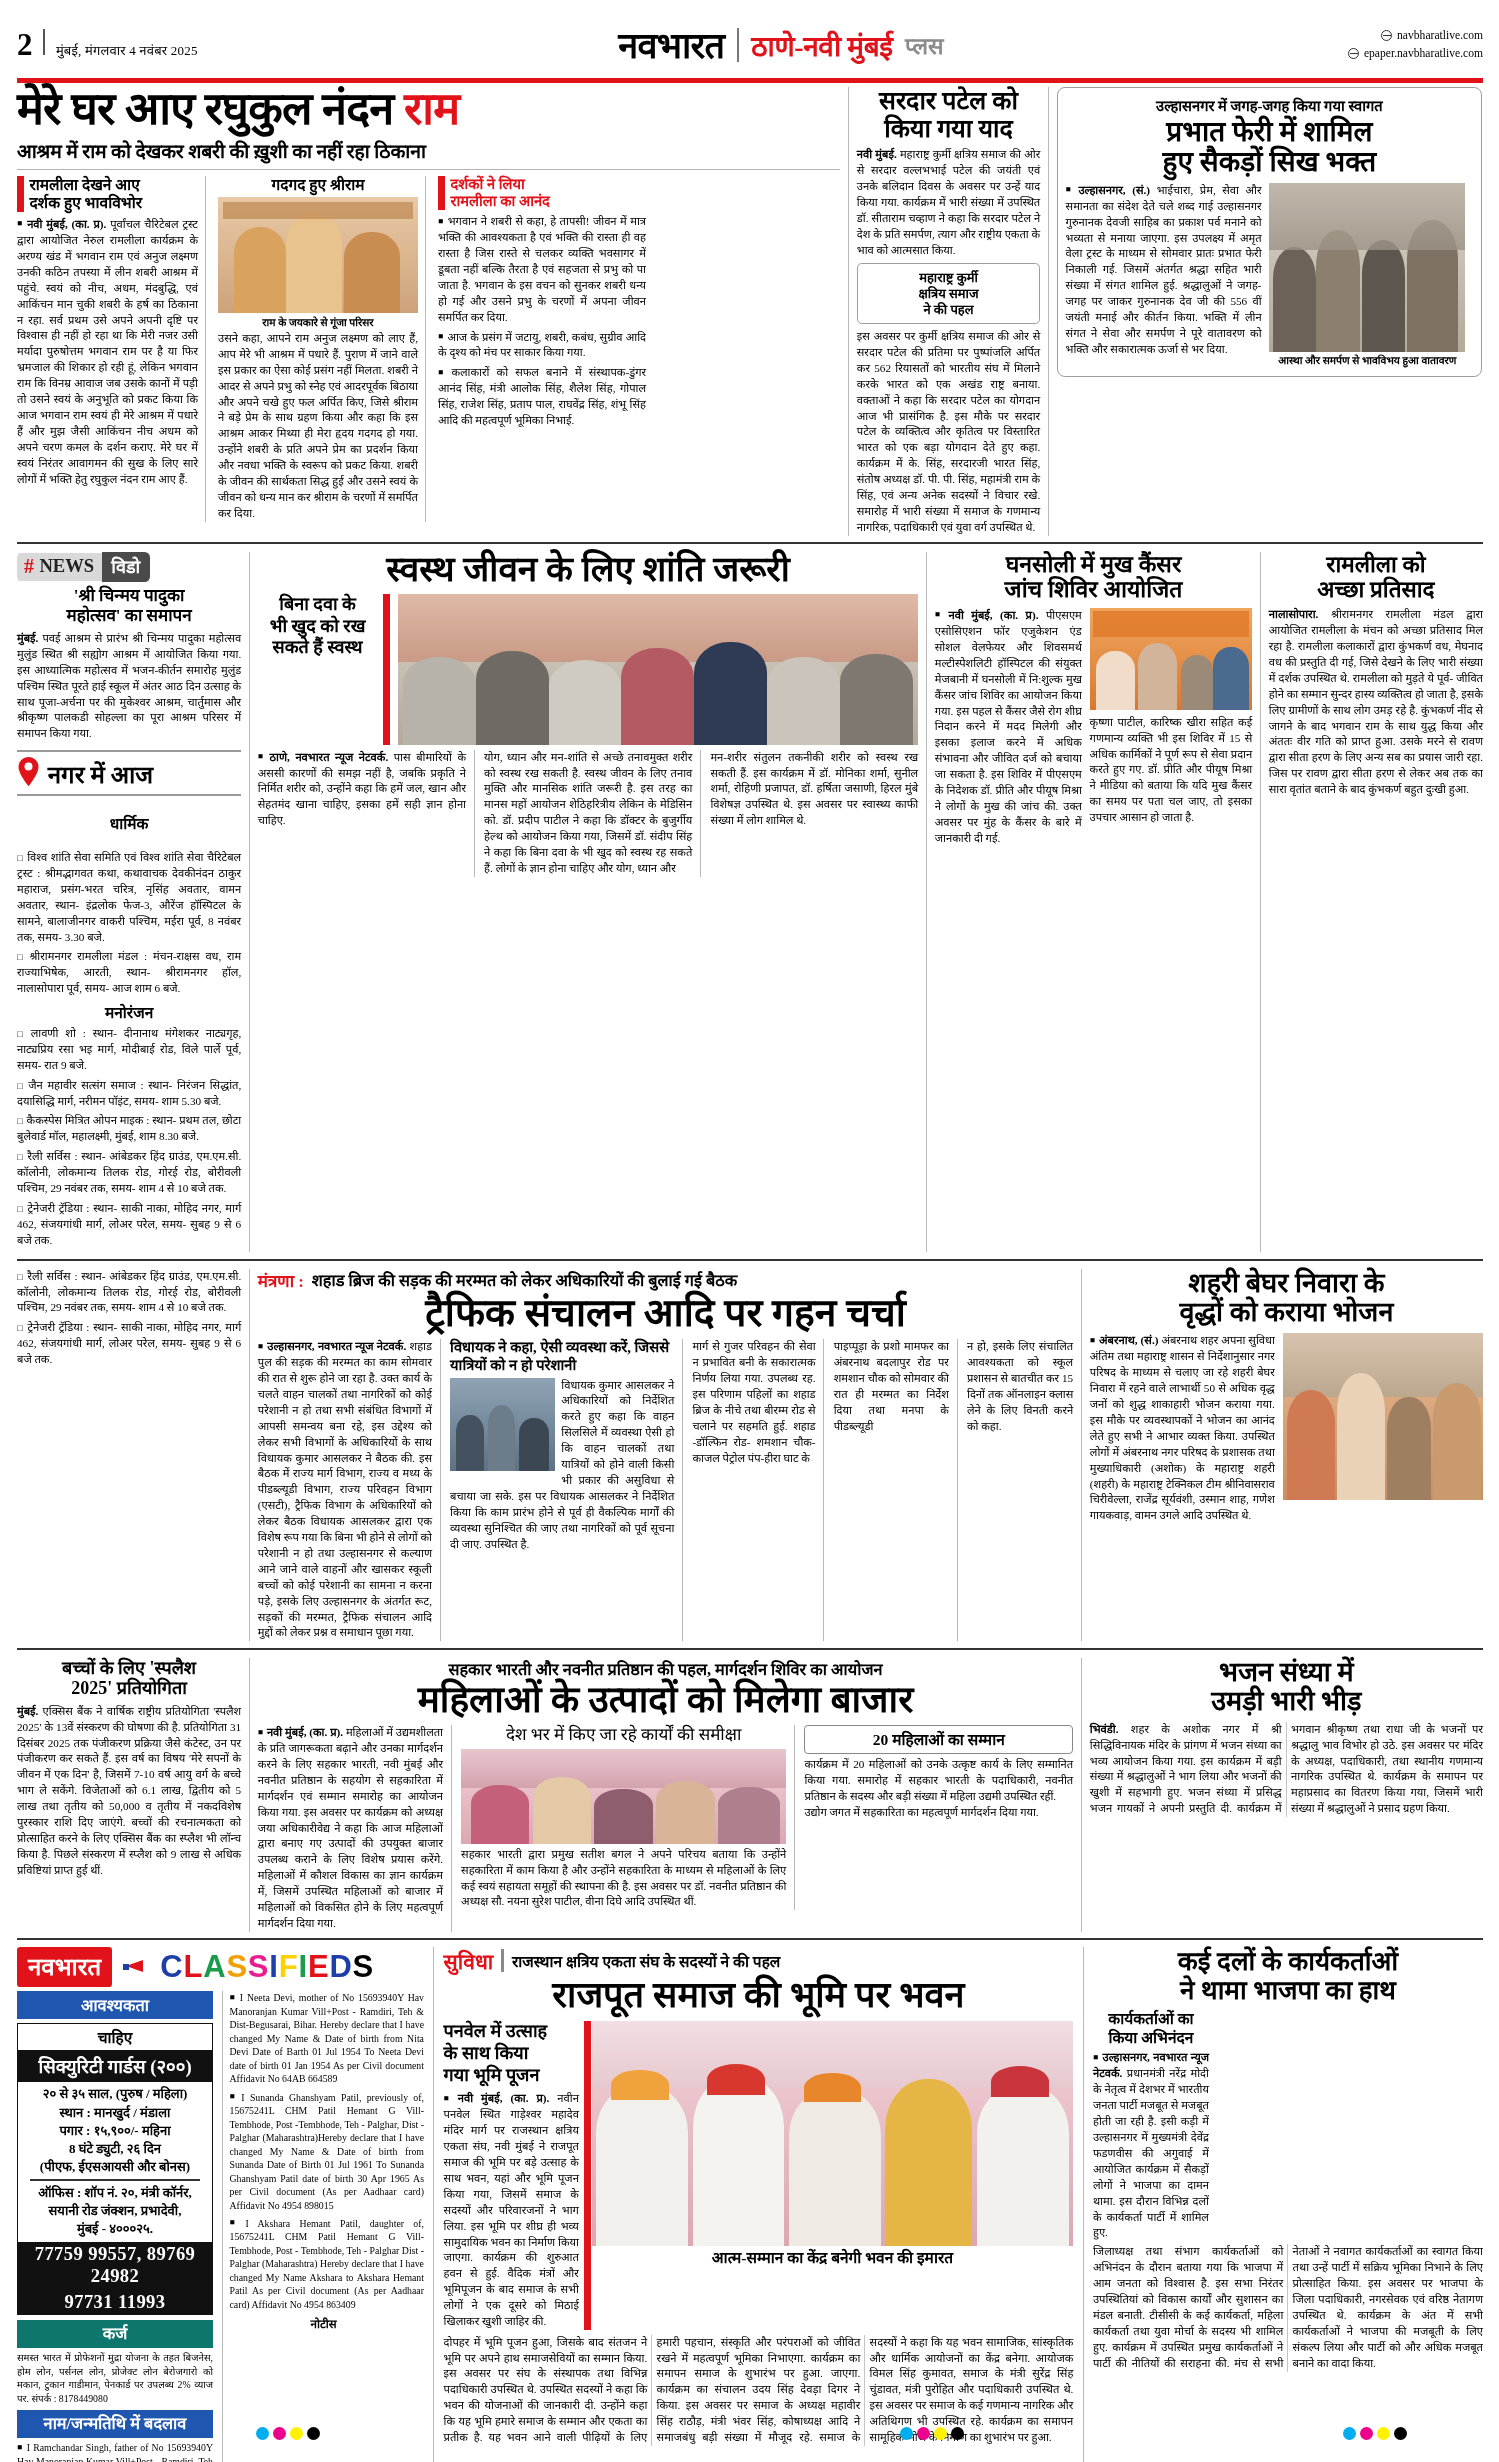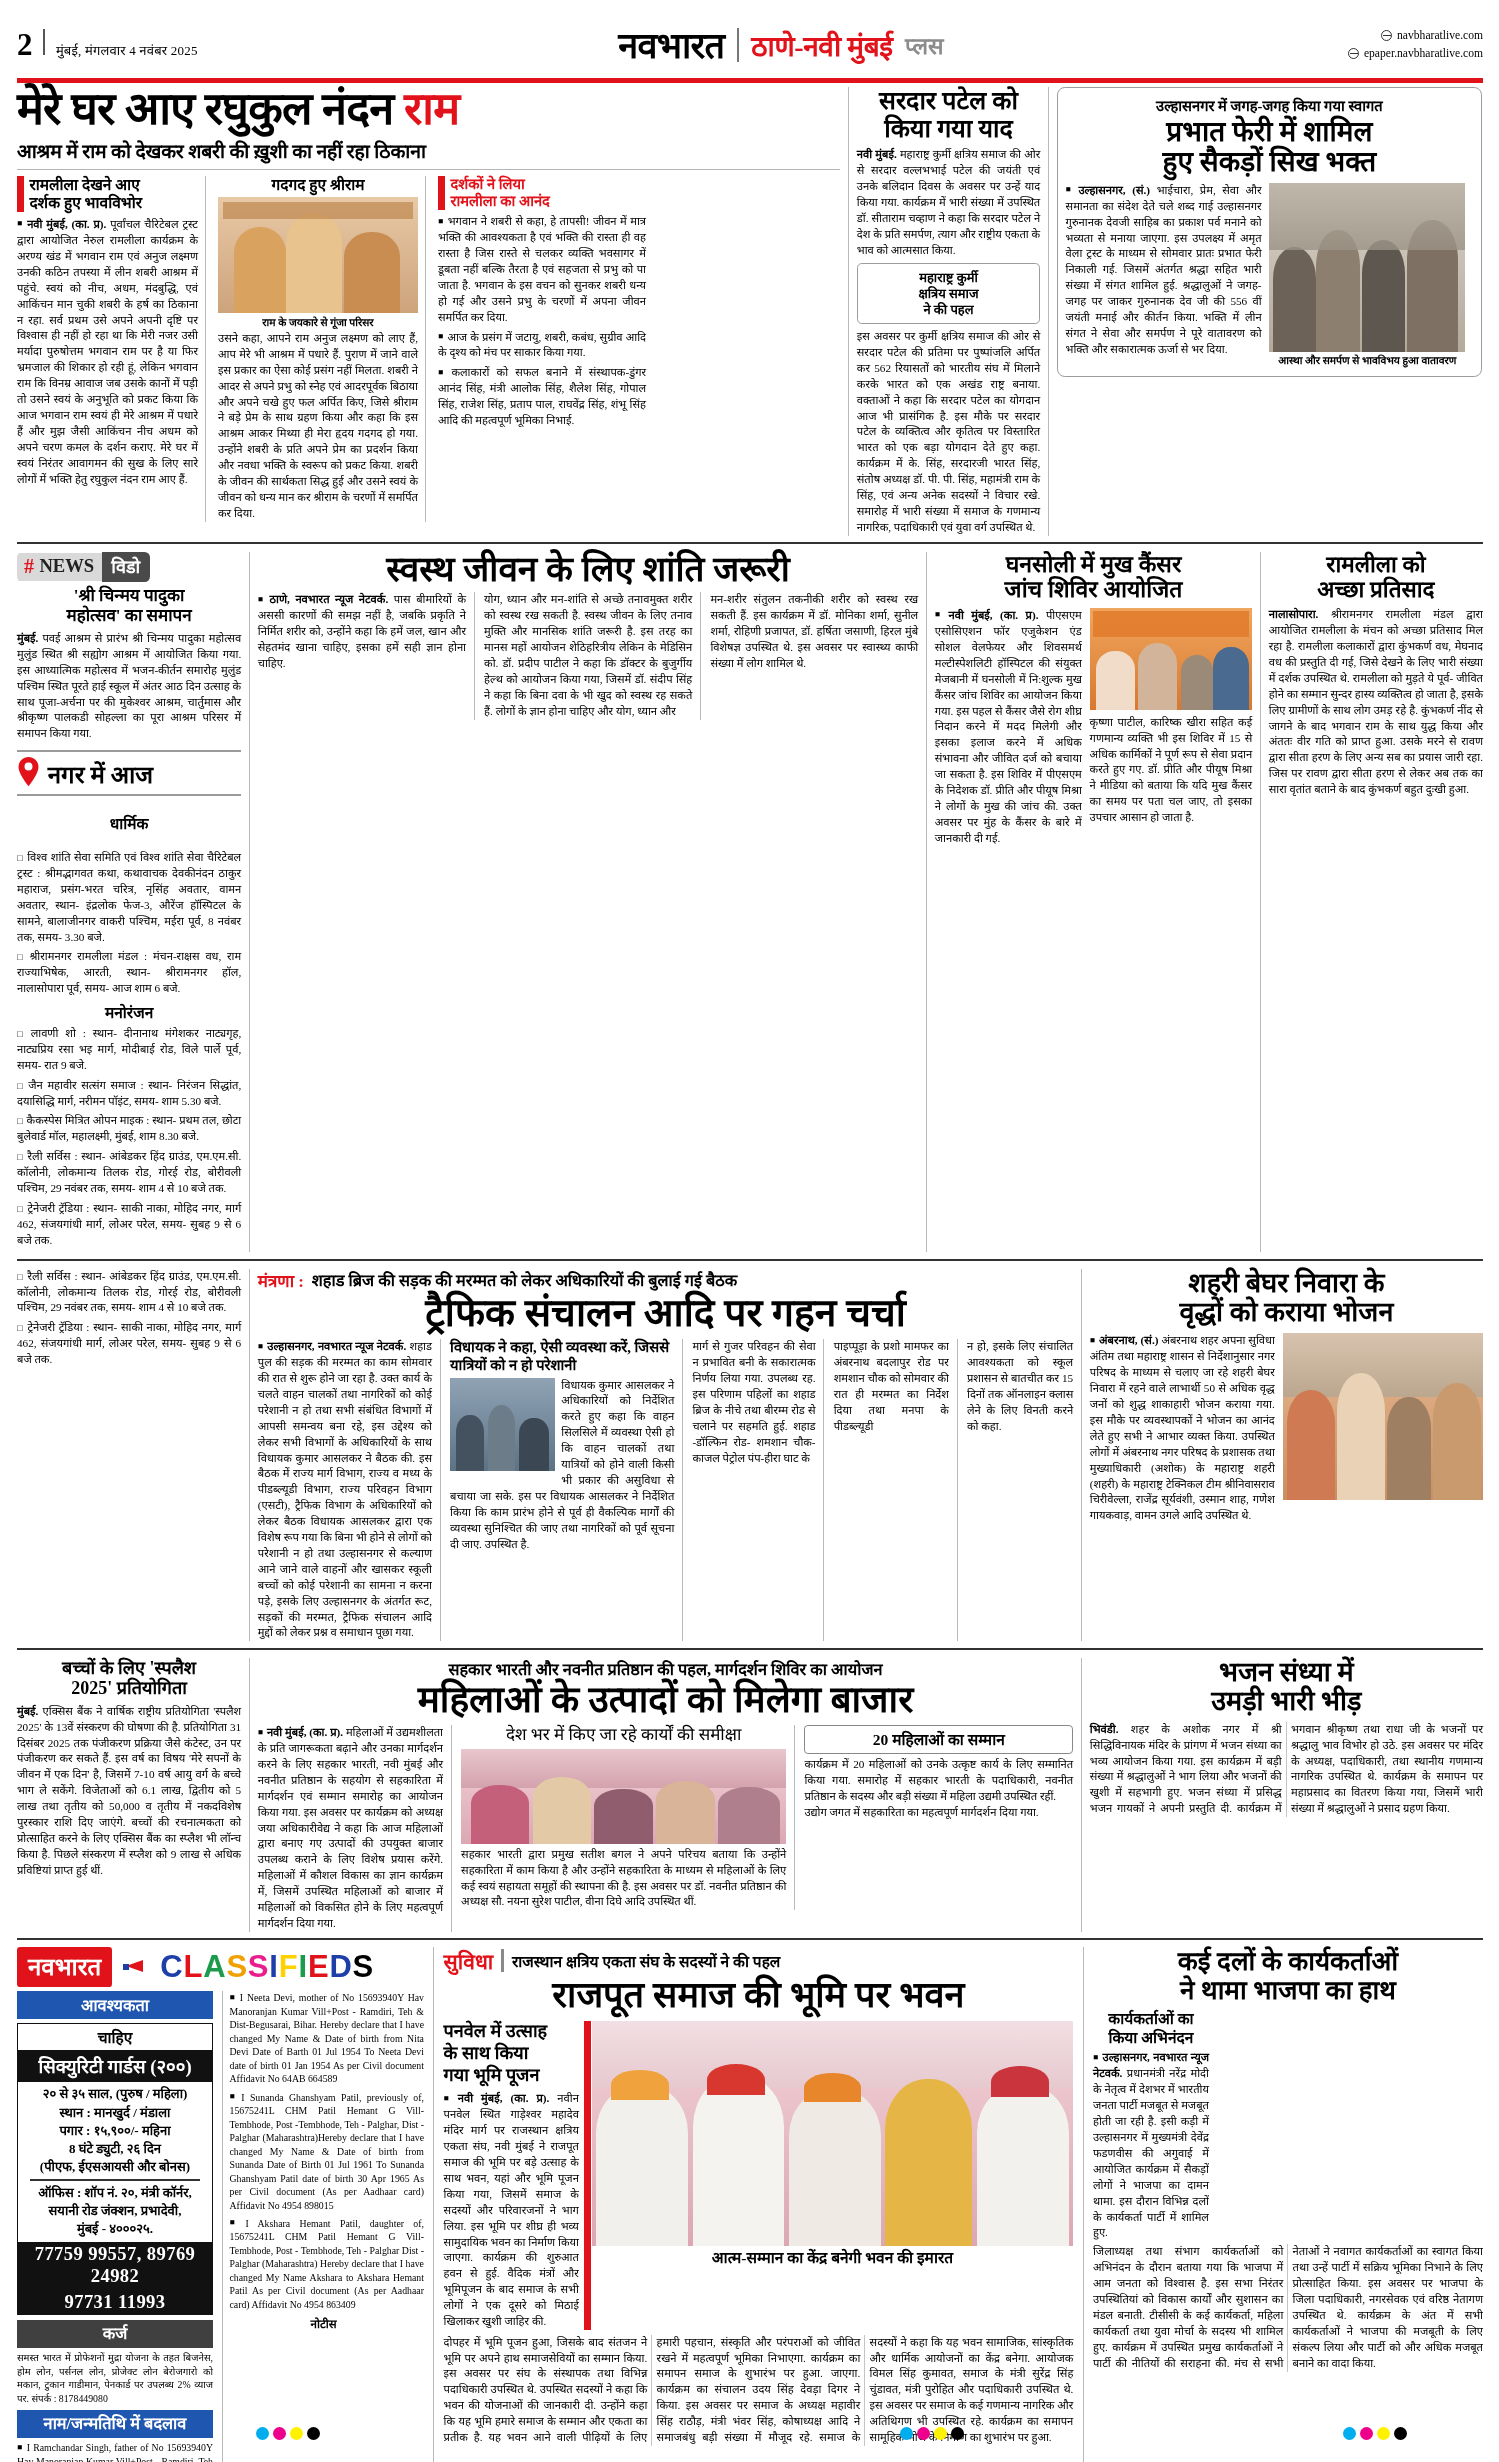--- a/index.html
+++ b/index.html
@@ -306,20 +306,44 @@
         <p class="hsq">लावणी शो : स्थान- दीनानाथ मंगेशकर नाट्यगृह, नाट्यप्रिय रसा भइ मार्ग, मोदीबाई रोड, विले पार्ले पूर्व, समय- रात 9 बजे.</p>
         <p class="hsq">जैन महावीर सत्संग समाज : स्थान- निरंजन सिद्धांत, दयासिद्धि मार्ग, नरीमन पॉइंट, समय- शाम 5.30 बजे.</p>
         <p class="hsq">कैकस्पेस मित्रित ओपन माइक : स्थान- प्रथम तल, छोटा बुलेवार्ड मॉल, महालक्ष्मी, मुंबई, शाम 8.30 बजे.</p>
         <p class="hsq">रैली सर्विस : स्थान- आंबेडकर हिंद ग्राउंड, एम.एम.सी. कॉलोनी, लोकमान्य तिलक रोड, गोरई रोड, बोरीवली पश्चिम, 29 नवंबर तक, समय- शाम 4 से 10 बजे तक.</p>
         <p class="hsq">ट्रेनेजरी ट्रॅडिया : स्थान- साकी नाका, मोहिद नगर, मार्ग 462, संजयगांधी मार्ग, लोअर परेल, समय- सुबह 9 से 6 बजे तक.</p>
       </div>
     </div>
 
     <div class="b2-b col-rule-r">
       <div style="font-size:35px;font-weight:bold;text-align:center;line-height:1.02">स्वस्थ जीवन के लिए शांति जरूरी</div>
+      <div style="display:flex;gap:7.8px;margin-top:6.2px">
+        <div style="width:132px;display:flex;gap:5.4px;align-items:stretch">
+          <div style="flex:1">
+            <div style="font-size:18px;font-weight:bold;text-align:center;line-height:1.2">बिना दवा के</div>
+            <div style="font-size:18px;font-weight:bold;text-align:center;line-height:1.2">भी खुद को रख</div>
+            <div style="font-size:18px;font-weight:bold;text-align:center;line-height:1.2">सकते हैं स्वस्थ</div>
+          </div>
+          <div class="redbar"></div>
+        </div>
+        <div style="flex:1">
+          <div class="photo ph-indoor" style="height:151px">
+            <div class="figs">
+              <div style="position:absolute;top:0;left:0;right:0;height:45%;background:linear-gradient(#e0b9a8,#c99a86)"></div>
+              <div class="fg" style="left:1%;width:14%;height:58%;background:#b7b2aa"></div>
+              <div class="fg" style="left:15%;width:14%;height:62%;background:#6f6a63"></div>
+              <div class="fg" style="left:29%;width:14%;height:56%;background:#cfcac2"></div>
+              <div class="fg" style="left:43%;width:14%;height:64%;background:#b45a63"></div>
+              <div class="fg" style="left:57%;width:14%;height:68%;background:#2f3a55"></div>
+              <div class="fg" style="left:71%;width:14%;height:58%;background:#cac4bb"></div>
+              <div class="fg" style="left:85%;width:14%;height:60%;background:#7e7870"></div>
+            </div>
+          </div>
+        </div>
+      </div>
       <div class="body-txt mt6" style="display:flex;gap:9.3px">
         <div style="width:217px;padding-right:7.8px" class="col-rule-r">
           <span class="sq dateline">ठाणे, नवभारत न्यूज नेटवर्क.</span>
           <span>पास बीमारियों के अससी कारणों की समझ नहीं है, जबकि प्रकृति ने निर्मित शरीर को, उन्होंने कहा कि हमें जल, खान और सेहतमंद खाना चाहिए, इसका हमें सही ज्ञान होना चाहिए.</span>
         </div>
         <div style="width:217px;padding-right:7.8px" class="col-rule-r">
           <span>योग, ध्यान और मन-शांति से अच्छे तनावमुक्त शरीर को स्वस्थ रख सकती है. स्वस्थ जीवन के लिए तनाव मुक्ति और मानसिक शांति जरूरी है. इस तरह का मानस महों आयोजन शेठिहरित्रीय लेकिन के मेडिसिन को. डॉ. प्रदीप पाटील ने कहा कि डॉक्टर के बुजुर्गीय हेल्थ को आयोजन किया गया, जिसमें डॉ. संदीप सिंह ने कहा कि बिना दवा के भी खुद को स्वस्थ रह सकते हैं. लोगों के ज्ञान होना चाहिए और योग, ध्यान और</span>
         </div>
         <div style="flex:1">
           <span>मन-शरीर संतुलन तकनीकी शरीर को स्वस्थ रख सकती हैं. इस कार्यक्रम में डॉ. मोनिका शर्मा, सुनील शर्मा, रोहिणी प्रजापत, डॉ. हर्षिता जसाणी, हिरल मुंबे विशेषज्ञ उपस्थित थे. इस अवसर पर स्वास्थ्य काफी संख्या में लोग शामिल थे.</span>
@@ -501,21 +525,21 @@
               <div class="ad-line">8 घंटे ड्युटी, २६ दिन</div>
               <div class="ad-line">(पीएफ, ईएसआयसी और बोनस)</div>
               <div class="hr-thin" style="margin:3.1px 9.3px;background:#333;height:1.6px"></div>
               <div class="ad-line">ऑफिस : शॉप नं. २०, मंत्री कॉर्नर,</div>
               <div class="ad-line">सयानी रोड जंक्शन, प्रभादेवी,</div>
               <div class="ad-line">मुंबई - ४०००२५.</div>
             </div>
             <div class="ad-phone">77759 99557, 89769 24982</div>
             <div class="ad-phone">97731 11993</div>
           </div>
-          <div class="blue-bar mt6" style="background:#404040">कर्ज</div>
+          <div class="blue-bar mt6" style="background:#0f766e">कर्ज</div>
           <div class="tiny mt4">समस्त भारत में प्रोफेशनों मुद्रा योजना के तहत बिजनेस, होम लोन, पर्सनल लोन, प्रोजेक्ट लोन बेरोजगारो को मकान, टुकान गाडीमान, पेनकार्ड पर उपलब्ध 2% व्याज पर. संपर्क : 8178449080</div>
           <div class="blue-bar mt6">नाम/जन्मतिथि में बदलाव</div>
           <div class="tiny mt4 sq">I Ramchandar Singh, father of No 15693940Y Hav Manoranjan Kumar Vill+Post - Ramdiri, Teh &amp; Dist-Begusarai, Bihar Hereby declare that I have changed My Name &amp; Date of birth from Ramchandra Singh Date of Barth 01 Jul 1954 To Ramchandar Singh date of birth 21 Mar 1950 As per Govt document Affidavit No 64AB 664585</div>
         </div>
         <div style="flex:1" class="col-rule-l">
           <div class="tiny sq" style="padding-left:6.2px">I Neeta Devi, mother of No 15693940Y Hav Manoranjan Kumar Vill+Post - Ramdiri, Teh &amp; Dist-Begusarai, Bihar. Hereby declare that I have changed My Name &amp; Date of birth from Nita Devi Date of Barth 01 Jul 1954 To Neeta Devi date of birth 01 Jan 1954 As per Civil document Affidavit No 64AB 664589</div>
           <div class="tiny sq mt6" style="padding-left:6.2px">I Sunanda Ghanshyam Patil, previously of, 15675241L CHM Patil Hemant G Vill- Tembhode, Post -Tembhode, Teh - Palghar, Dist - Palghar (Maharashtra)Hereby declare that I have changed My Name &amp; Date of birth from Sunanda Date of Birth 01 Jul 1961 To Sunanda Ghanshyam Patil date of birth 30 Apr 1965 As per Civil document (As per Aadhaar card) Affidavit No 4954 898015</div>
           <div class="tiny sq mt6" style="padding-left:6.2px">I Akshara Hemant Patil, daughter of, 15675241L CHM Patil Hemant G Vill- Tembhode, Post - Tembhode, Teh - Palghar Dist - Palghar (Maharashtra) Hereby declare that I have changed My Name Akshara to Akshara Hemant Patil As per Civil document (As per Aadhaar card) Affidavit No 4954 863409</div>
           <div class="center mt6" style="font-size:11.6px;font-weight:bold">नोटीस</div>
         </div>

